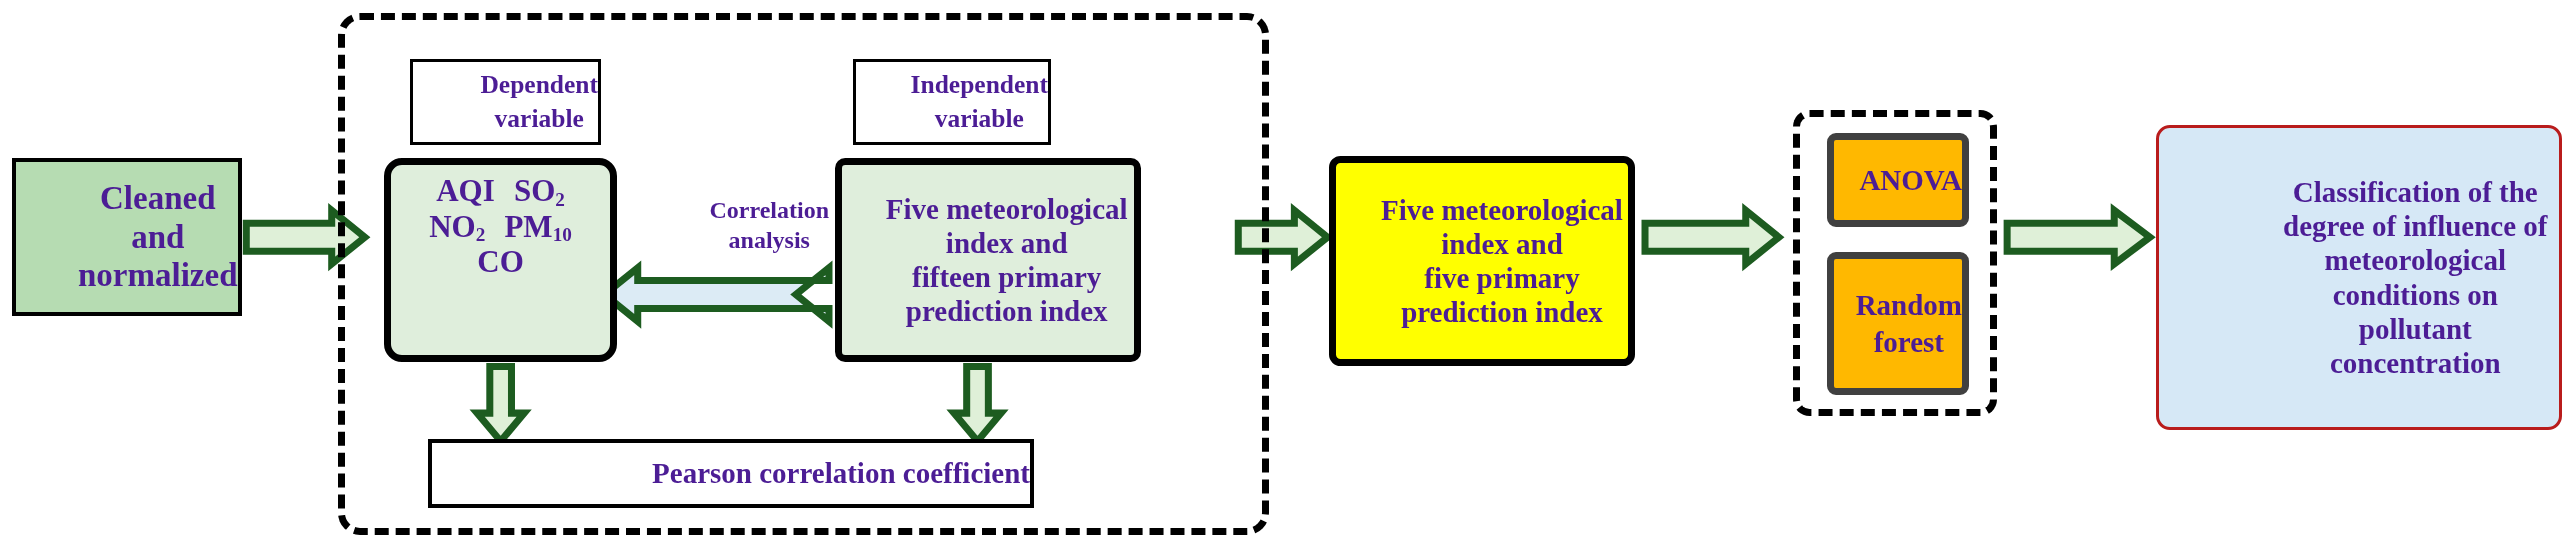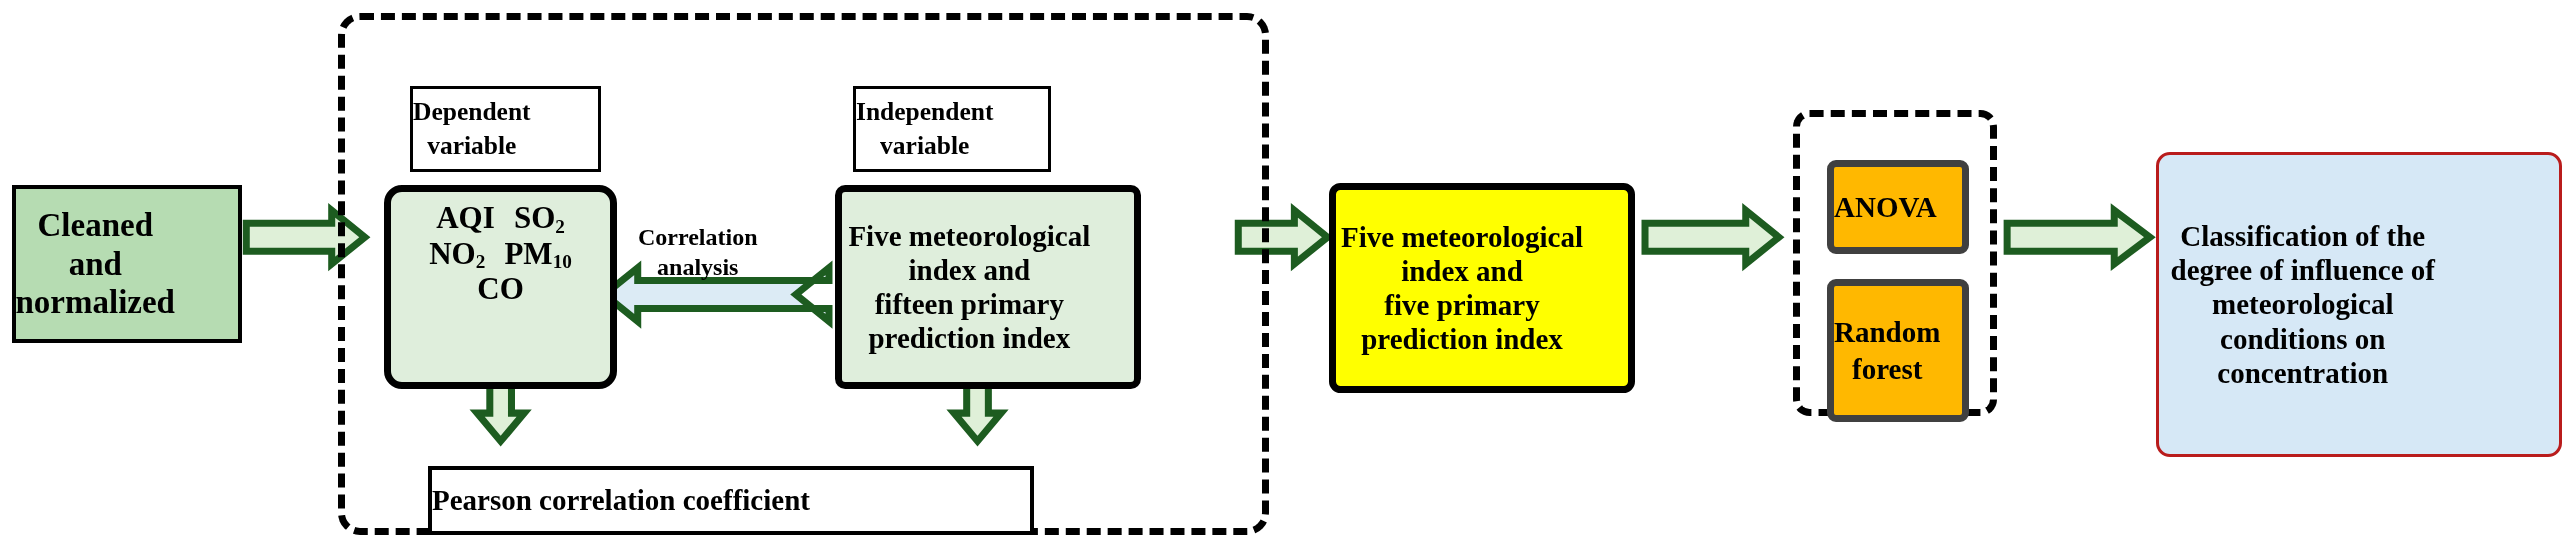--- a/index.html
+++ b/index.html
@@ -18,26 +18,25 @@
     position: absolute;
     left: 0; top: 0;
     width: 2576px;
     height: 547px;
   }
   .node {
     position: absolute;
     box-sizing: border-box;
     display: flex;
     align-items: center;
-    justify-content: flex-start;
+    justify-content: flex-end;
     text-align: center;
-    color: #000000;
+    color: #4c1d95;
     font-weight: bold;
     line-height: 1.18;
-    margin-top: 27px;
   }
 
   
   #box-cleaned {
     left: 11.5px; top: 158px;
     width: 230px; height: 158px;
     background: #b6dcb2;
     border: 4.5px solid #000000;
     font-size: 33px;
   }
@@ -298,18 +297,19 @@
       <div>forest</div>
     </div>
   </div>
 
   <div class="node" id="box-classification">
     <div>
       <div>Classification of the</div>
       <div>degree of influence of</div>
       <div>meteorological</div>
       <div>conditions on</div>
+      <div>pollutant</div>
       <div>concentration</div>
     </div>
   </div>
 
 </div>
 
 
 </body></html>

